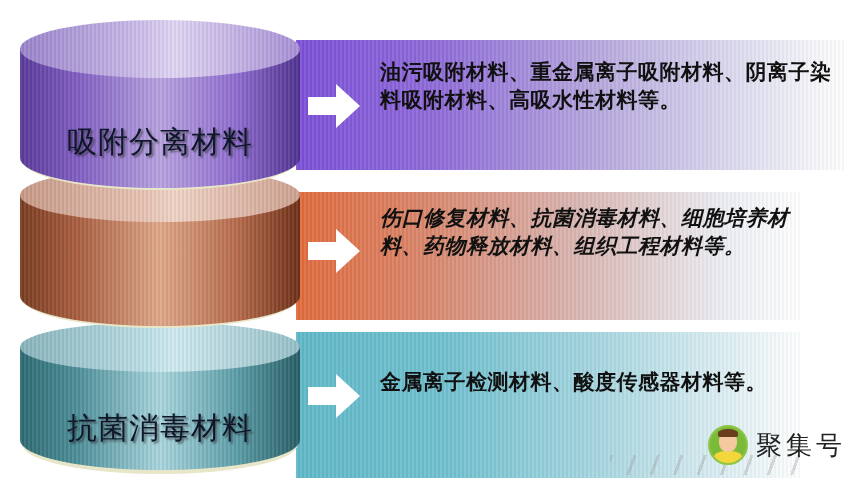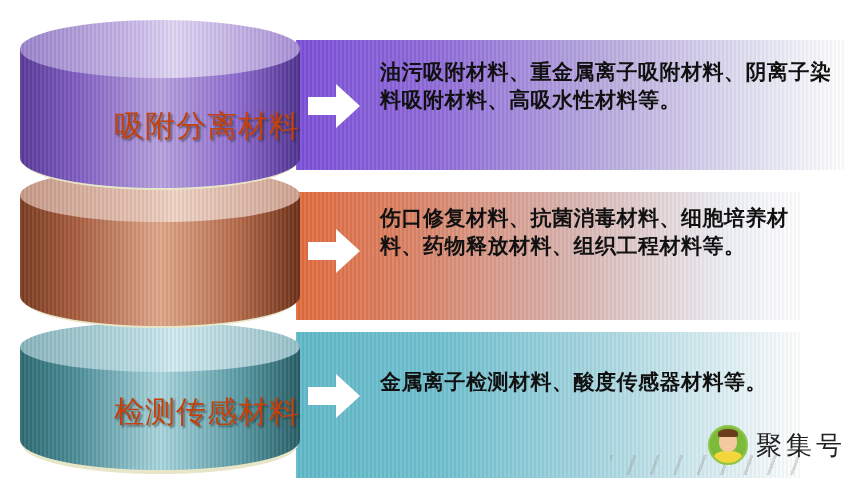--- a/index.html
+++ b/index.html
@@ -22,38 +22,39 @@
   }
   .b1 .arrow { top:44px; }
   .b2 .arrow { top:37px; }
   .b3 .arrow { top:42px; }
   .desc {
     position:absolute; left:84px; right:6px;
     font-size:21px; line-height:28px; color:#111; font-weight:bold;
     letter-spacing:0.5px;
   }
   .b1 .desc { top:18px; }
-  .b2 .desc { top:12px; }
+  .b2 .desc { top:12px;font-style:italic; }
   .b3 .desc { top:36px; }
 
   .cyl { position:absolute; left:20px; width:280px; }
   .cyl .body {
     position:absolute; left:0; right:0; border-radius:0 0 140px 140px / 0 0 30px 30px;
   }
   .cyl .top {
     position:absolute; left:0; right:0; height:58px; border-radius:50%;
   }
   .cyl .rim {
     position:absolute; left:2px; right:2px; height:60px; border-radius:50%;
     background:#e8e6c8; 
   }
   .cyl .label {
-    position:absolute; left:0; right:0; text-align:right;
-    font-size:30px; color:#c2410c; letter-spacing:1px;
+    position:absolute; left:0; right:0; text-align:center;
+    font-size:30px; color:#0f172a; letter-spacing:1px;
     text-shadow: 2px 2px 2px rgba(40,40,40,0.55);
+    margin-top: 16px;
   }
   
   .c1 { top:20px; height:170px; }
   .c1 .rim { top:110px; }
   .c1 .body { top:28px; height:140px; background:linear-gradient(90deg,#5a3a9a 0%,#7f5dc2 20%,#b8a2e0 50%,#8d6bcf 78%,#4f3290 100%); }
   .c1 .top { top:0; background:linear-gradient(90deg,#9a84cc 0%,#c8b8e8 40%,#e0d6f4 55%,#a890d6 100%); }
   .c1 .label { top:86px; }
   
   .c2 { top:168px; height:160px; }
   .c2 .rim { top:100px; }
@@ -107,21 +108,21 @@
 </div>
 
 <div class="cyl c3">
   <div class="rim"></div>
   <div class="body">
       <div class="vstripe"></div>
     </div>
   <div class="top">
       <div class="vstripe"></div>
     </div>
-  <div class="label">检测传感材料</div>
+  <div class="label">抗菌消毒材料</div>
 </div>
 <div class="cyl c2">
   <div class="rim"></div>
   <div class="body">
       <div class="vstripe"></div>
     </div>
   <div class="top">
       <div class="vstripe"></div>
     </div>
 </div>

